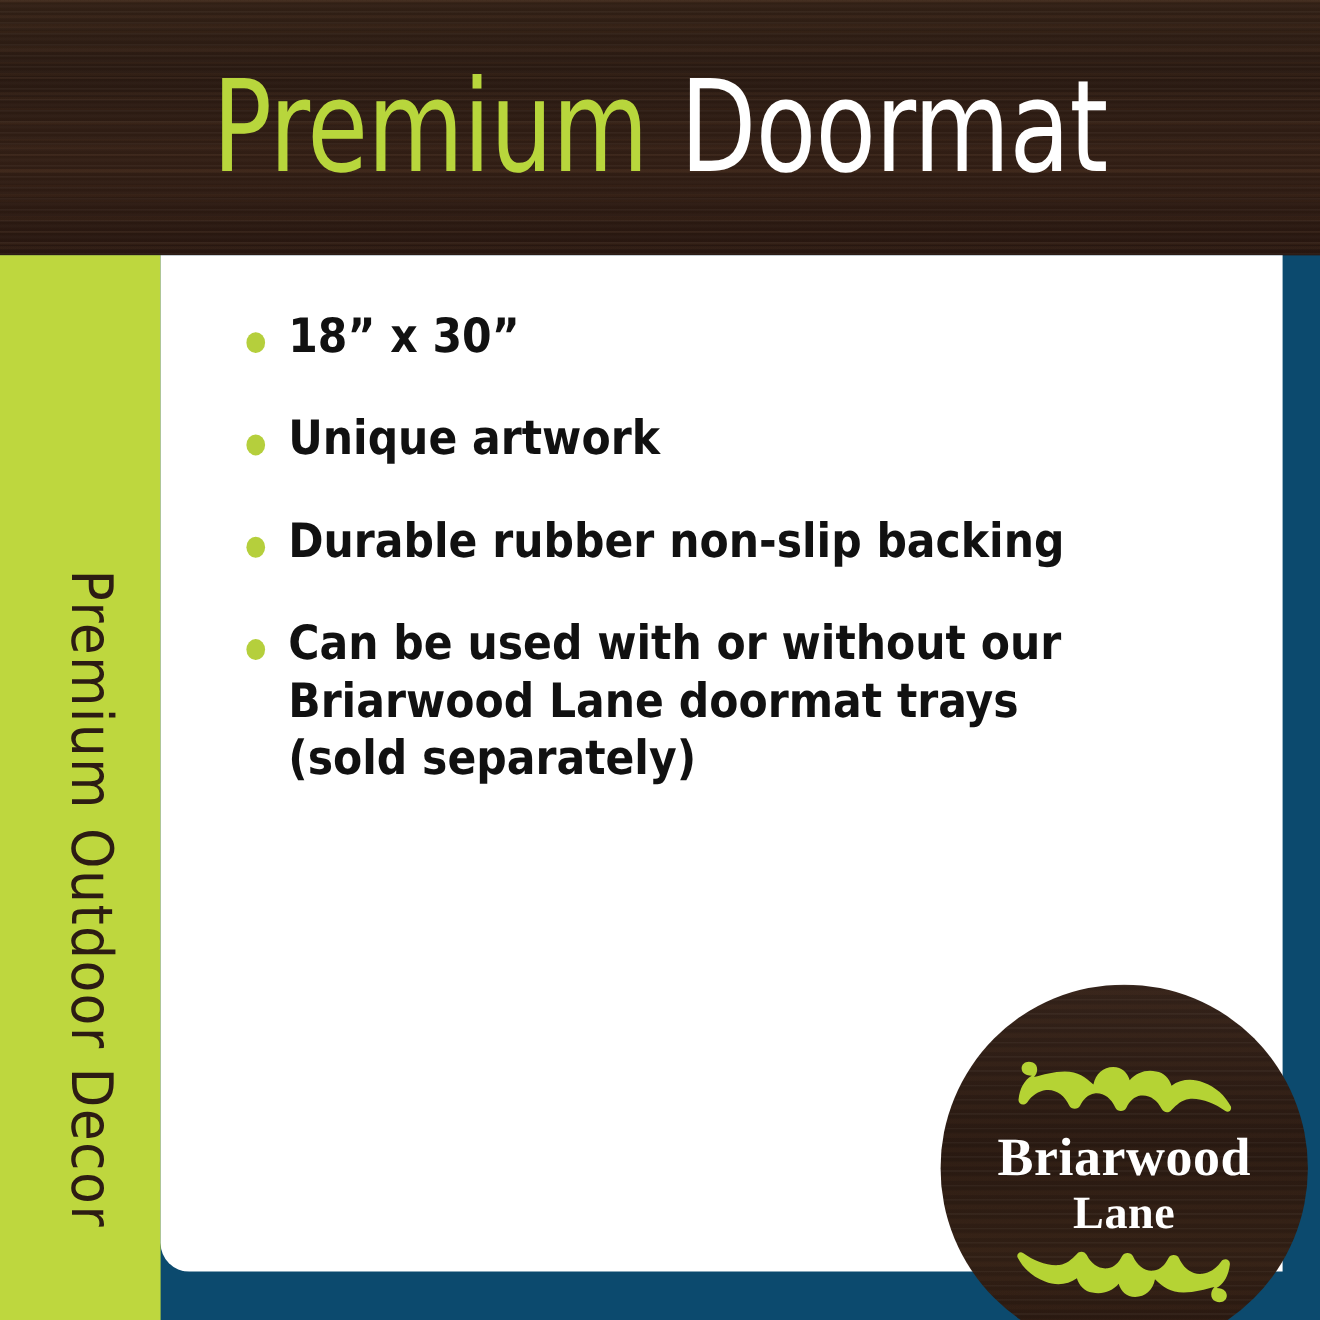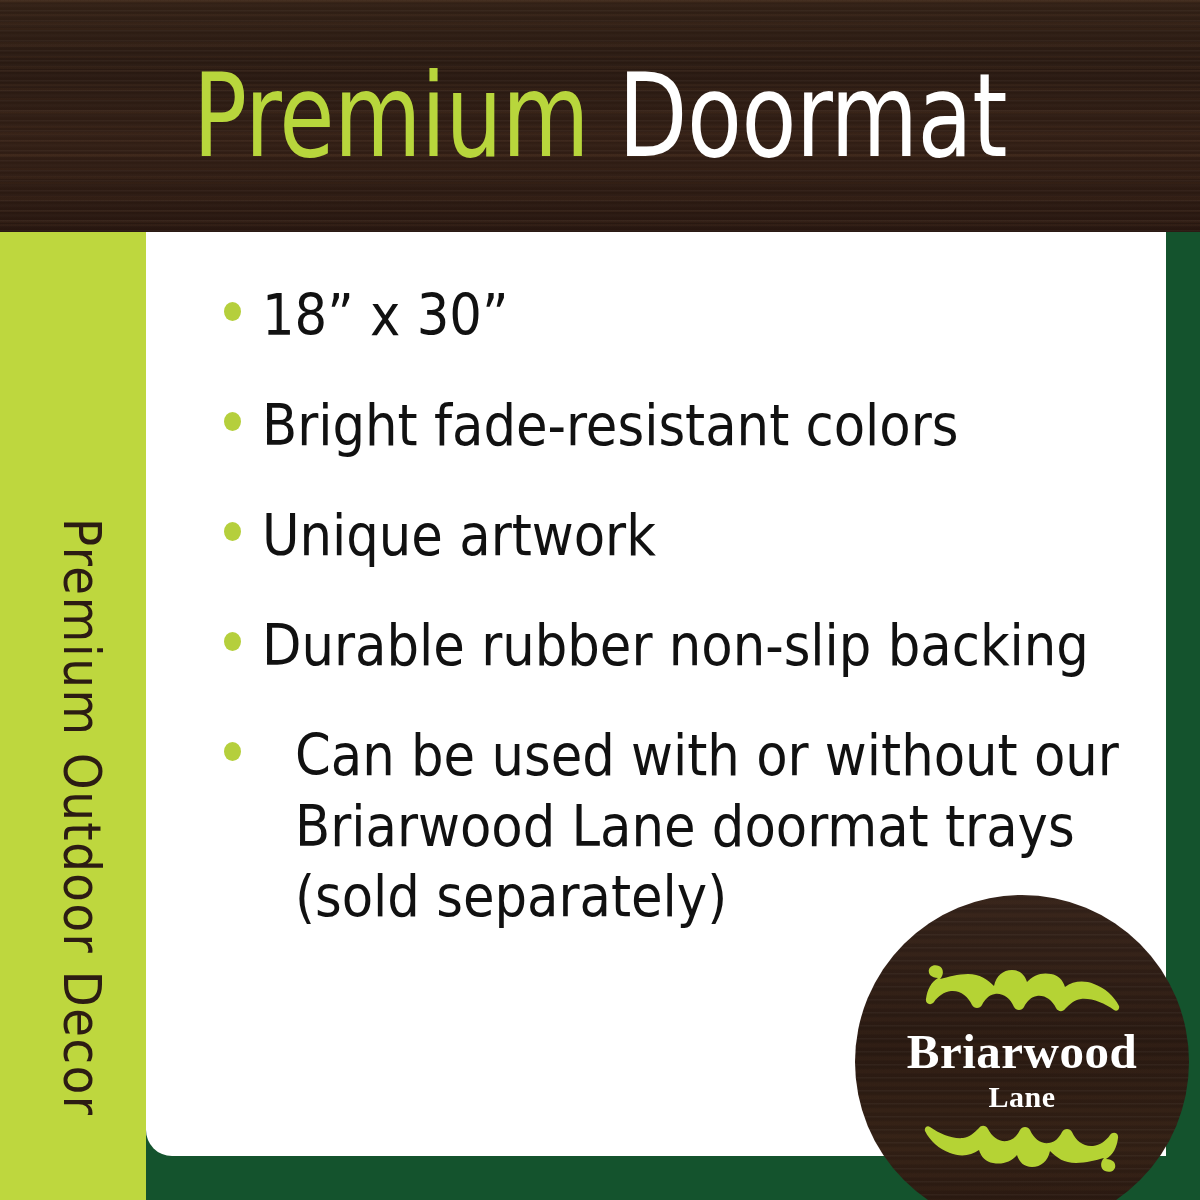--- a/index.html
+++ b/index.html
@@ -9,21 +9,21 @@
     height: 1200px;
     background: #ffffff;
     font-family: "Liberation Sans", sans-serif;
     overflow: hidden;
   }
 
   .canvas {
     position: relative;
     width: 1200px;
     height: 1200px;
-    background: #14532d;
+    background: #0c4a6e;
     overflow: hidden;
   }
 
   
   .header {
     position: absolute;
     left: 0;
     top: 0;
     width: 1200px;
     height: 232px;
@@ -133,37 +133,38 @@
     top: 48px;
     width: 930px;
     list-style: none;
   }
   .bullet-row {
     position: relative;
     display: flex;
     align-items: flex-start;
     margin-bottom: 40px;
   }
-  .bullet-row:last-child { margin-bottom: 0; gap: 33px; }
+  .bullet-row:last-child { margin-bottom: 0; }
   .bullet-dot {
     flex: 0 0 auto;
     width: 17px;
     height: 19px;
     border-radius: 50%;
     background: #b5cf3c;
     margin-top: 22px;
     margin-right: 21px;
   }
   .bullet-text {
     color: #111111;
-    font-size: 57px;
+    font-size: 43px;
     line-height: 1.23;
     letter-spacing: 0px;
     font-family: "Liberation Sans Narrow", "DejaVu Sans Condensed", "Liberation Sans", sans-serif;
     white-space: pre-line;
+    font-weight: bold;
   }
 
   
   .logo-badge {
     position: absolute;
     left: 852px;
     top: 895px;
     width: 348px;
     height: 305px;
     overflow: hidden;
@@ -208,21 +209,21 @@
     color: #ffffff;
     font-family: "Liberation Serif", "DejaVu Serif", serif;
     font-size: 49px;
     line-height: 1;
     letter-spacing: 0.5px;
     margin-top: 12px;
   }
   .logo-sub {
     color: #ffffff;
     font-family: "Liberation Serif", "DejaVu Serif", serif;
-    font-size: 30px;
+    font-size: 42px;
     line-height: 1;
     letter-spacing: 0.5px;
     margin-top: 6px;
     margin-bottom: 10px;
   }
 </style>
 </head>
 <body>
 
 <div class="canvas">
@@ -243,24 +244,20 @@
   </div>
 
   <div class="panel">
     <ul class="bullets">
 
       <li class="bullet-row">
         <span class="bullet-dot"></span>
         <span class="bullet-text">18” x 30”</span>
       </li>
 
-      <li class="bullet-row">
-        <span class="bullet-dot"></span>
-        <span class="bullet-text">Bright fade-resistant colors</span>
-      </li>
 
       <li class="bullet-row">
         <span class="bullet-dot"></span>
         <span class="bullet-text">Unique artwork</span>
       </li>
 
       <li class="bullet-row">
         <span class="bullet-dot"></span>
         <span class="bullet-text">Durable rubber non-slip backing</span>
       </li>

